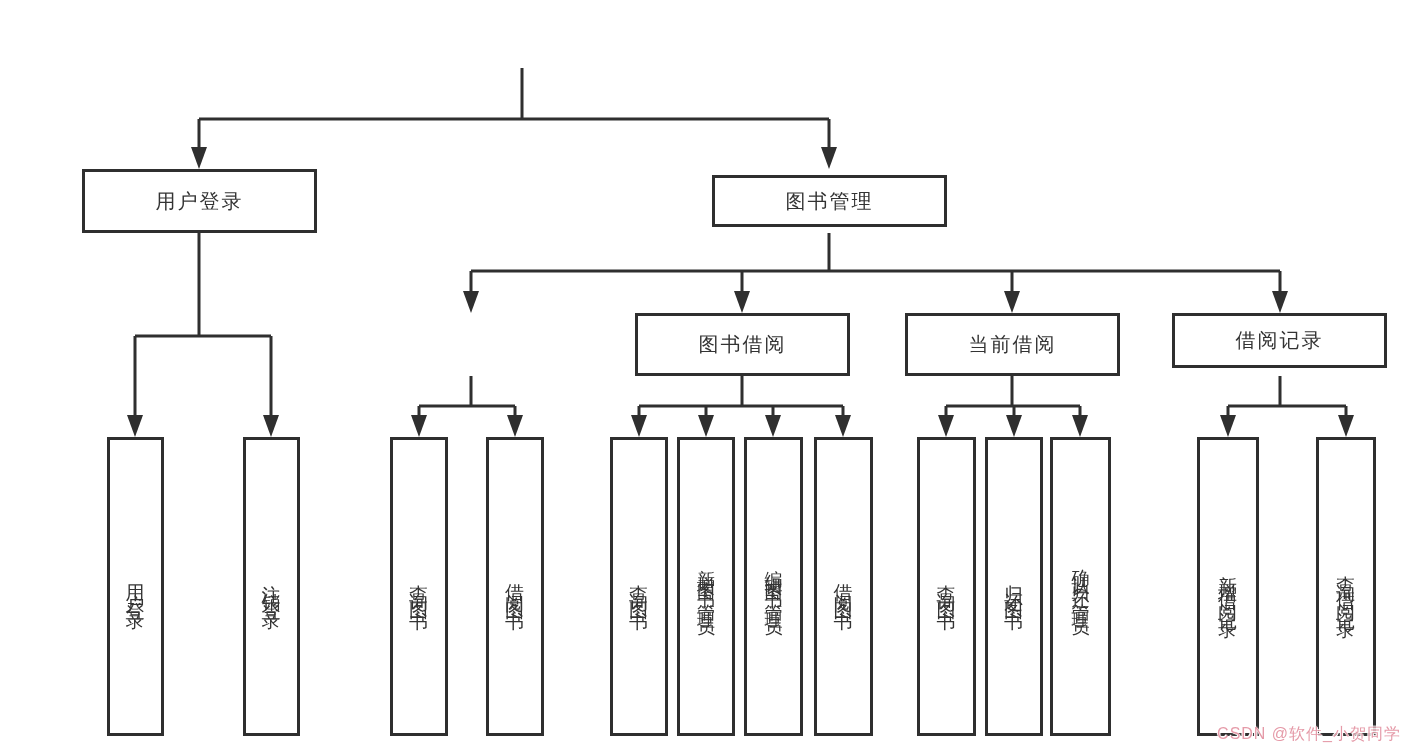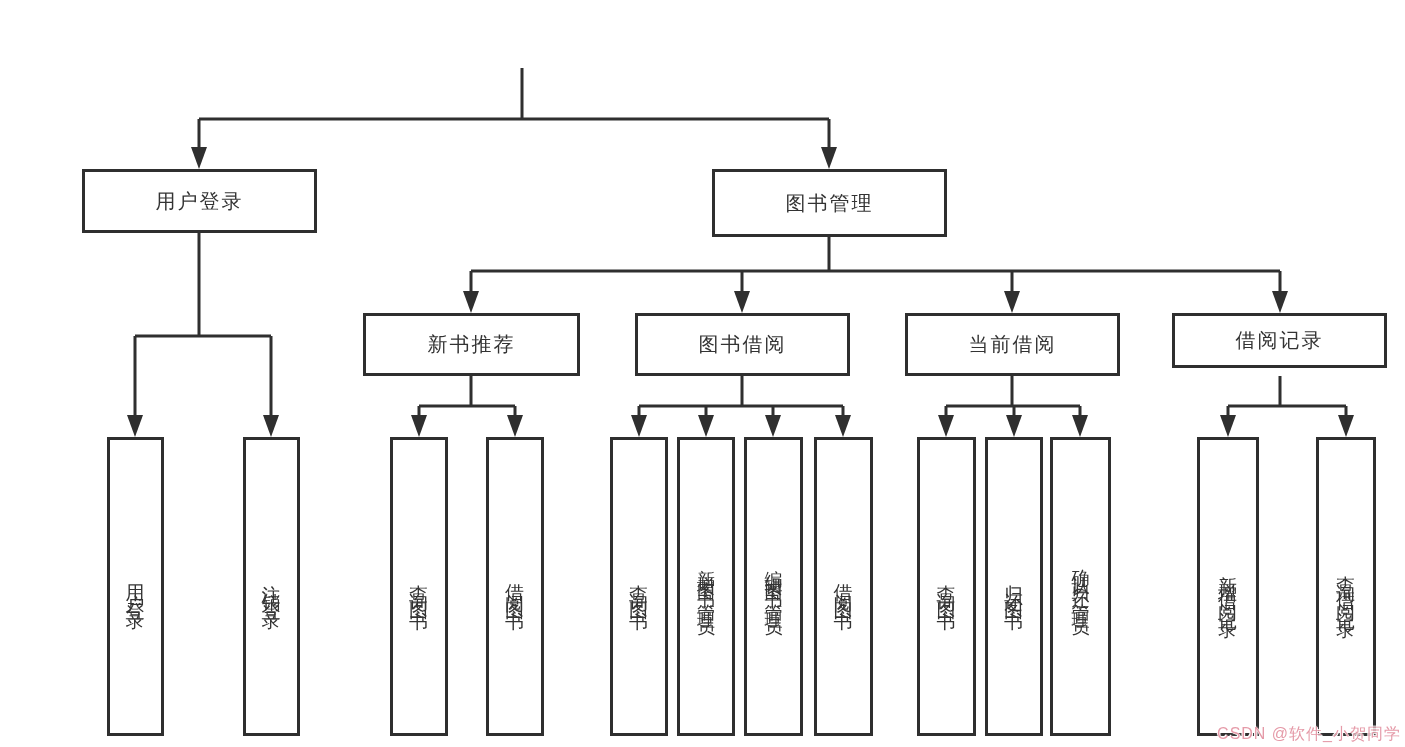--- a/index.html
+++ b/index.html
@@ -96,27 +96,24 @@
       <path d="M1280,376 V406 M1228,406 H1346 M1228,406 V416 M1346,406 V416"></path>
       <polygon points="1220,415 1236,415 1228,437"></polygon>
       <polygon points="1338,415 1354,415 1346,437"></polygon>
     </g>
   </svg>
 
 
   <div class="box" style="left:82px;top:169px;width:235px;height:64px;">
     <span>用户登录</span>
   </div>
-  <div class="box" style="left:712px;top:169px;width:235px;height:68px;">
+  <div class="box" style="left:712px;top:175px;width:235px;height:52px;">
     <span>图书管理</span>
   </div>
 
-  <div class="box" style="left:363px;top:313px;width:217px;height:63px;">
-    <span>新书推荐</span>
-  </div>
   <div class="box" style="left:635px;top:313px;width:215px;height:63px;justify-content:center;">
     <span>图书借阅</span>
   </div>
   <div class="box" style="left:905px;top:313px;width:215px;height:63px;">
     <span>当前借阅</span>
   </div>
   <div class="box" style="left:1172px;top:313px;width:215px;height:55px;">
     <span>借阅记录</span>
   </div>
 

